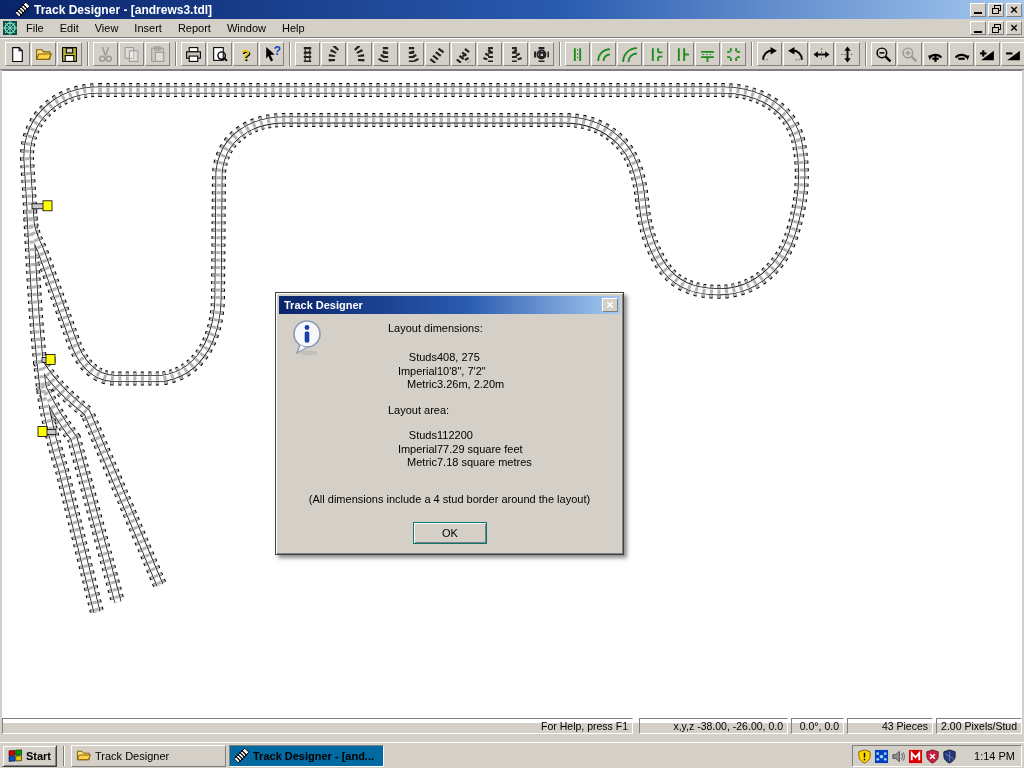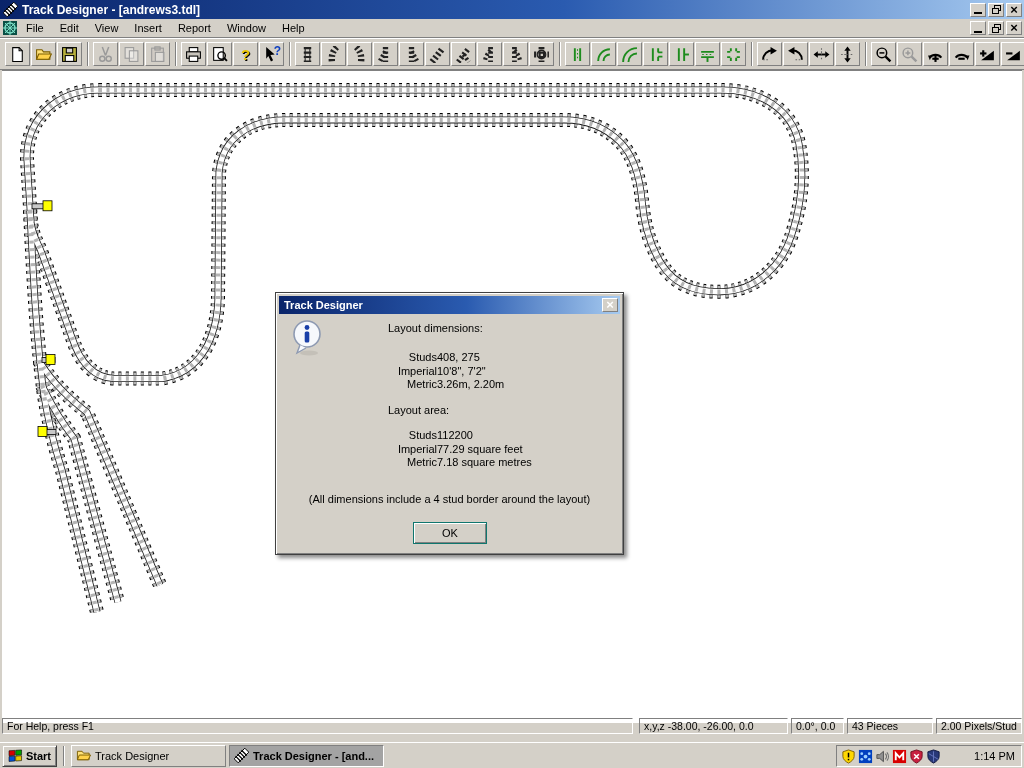--- a/index.html
+++ b/index.html
@@ -6,21 +6,21 @@
   html,body { width:1024px; height:768px; overflow:hidden; }
   body { font-family:"Liberation Sans", sans-serif; background:#d4d0c8; position:relative; font-size:11px; color:#000; }
 
   
   .raised { border:1px solid; border-color:#ffffff #808080 #808080 #ffffff; background:#d4d0c8; }
   .raised2 { border:1px solid; border-color:#d4d0c8 #404040 #404040 #d4d0c8; box-shadow:inset 1px 1px 0 #ffffff, inset -1px -1px 0 #808080; background:#d4d0c8;text-align:right; }
 
   
   #titlebar { position:absolute; left:0; top:0; width:1024px; height:19px;
     background:linear-gradient(90deg,#0a246a 0%,#2a5bb0 55%,#a6caf0 100%);
-    display:flex; align-items:center; padding:0 2px 0 3px; }
+    display:flex; align-items:center; padding:0 2px 0 15px; }
   #titlebar .ttl { color:#fff; font-weight:bold; font-size:12px; margin-left:4px; flex:1; white-space:nowrap; }
   .winbtn { width:16px; height:14px; margin-left:2px; display:flex; align-items:center; justify-content:center; flex:none; }
   .glyph-min { width:8px; height:2px; background:#000; margin-top:7px; }
   .glyph-close::before { content:"×"; font-weight:bold; font-size:13px; line-height:10px; }
 
   
   #menubar { position:absolute; left:0; top:19px; width:1024px; height:19px; display:flex; align-items:center; padding:0 2px; border-bottom:1px solid #808080; }
   .menu-item { padding:2px 8px; cursor:default; }
   #menubar .spacer { flex:1; }
 
@@ -54,33 +54,33 @@
   .dlg-h { position:absolute; left:64px; white-space:nowrap;padding-left:48px; }
   .dlg-row { position:absolute; left:64px; white-space:nowrap;text-align:right; }
   .dlg-row .lab { display:inline-block; width:97px; }
   .dlg-note { position:absolute; left:0; width:100%; text-align:center; }
   #ok-btn { position:absolute; left:137px; top:229px; width:74px; height:22px; background:#d4d0c8;
     border:1px solid #0f766e; box-shadow:inset 1px 1px 0 #fff, inset -1px -1px 0 #808080;
     font-family:"Liberation Sans",sans-serif; font-size:11px; }
   #info-icon { position:absolute; left:14px; top:26px; }
 
   
-  #statusbar { position:absolute; left:0; bottom:26px; width:1024px; height:19px; display:flex; align-items:center; padding:16px 2px; font-size:10.5px; }
+  #statusbar { position:absolute; left:0; bottom:26px; width:1024px; height:19px; display:flex; align-items:center; padding:16px 2px; font-size:10.5px;text-align:right; }
   .spanel { height:16px; line-height:14px; padding:0 4px; border:1px solid; border-color:#808080 #fff #fff #808080; white-space:nowrap; overflow:hidden; }
   #sp-help { flex:1; margin-right:3px; }
   .spx { margin-left:3px; flex:none; }
 
   
   #taskbar { position:absolute; left:0; bottom:0; width:1024px; height:26px; background:#d4d0c8; border-top:1px solid #fff; display:flex; align-items:center; padding:0 2px; }
   #start-btn { width:55px; height:22px; display:flex; align-items:center; justify-content:center; font-weight:bold; font-size:11px; gap:3px; }
   .tb-div { width:2px; height:20px; margin:0 6px; border-left:1px solid #808080; border-right:1px solid #fff; }
   .taskbtn { width:155px; height:22px; margin-right:3px; display:flex; align-items:center; padding:0 4px; gap:4px; font-size:11px; }
   .taskbtn .lbl { white-space:nowrap; overflow:hidden; }
-  .taskbtn.active { background:#a3a3a3; border-color:#808080 #fff #fff #808080; font-weight:bold; }
-  #tray { position:absolute; right:2px; top:2px; height:22px; width:186px; border:1px solid; border-color:#808080 #fff #fff #808080; display:flex; align-items:center; padding:0 6px 0 4px; gap:2px; }
+  .taskbtn.active { background:#0369a1; border-color:#808080 #fff #fff #808080; font-weight:bold; }
+  #tray { position:absolute; right:2px; top:2px; height:22px; width:170px; border:1px solid; border-color:#808080 #fff #fff #808080; display:flex; align-items:center; padding:0 6px 0 4px; gap:2px; }
   #tray svg { width:15px; height:15px; flex:none; }
   #clock { margin-left:auto; font-size:11px; white-space:nowrap; }
 </style>
 </head>
 <body>
 
 <div id="titlebar">
   <svg width="15" height="15" viewBox="0 0 16 16">
       <g transform="rotate(-45 8 8)">
         <rect x="0" y="5" width="16" height="6" fill="#fff" stroke="#000"></rect>

